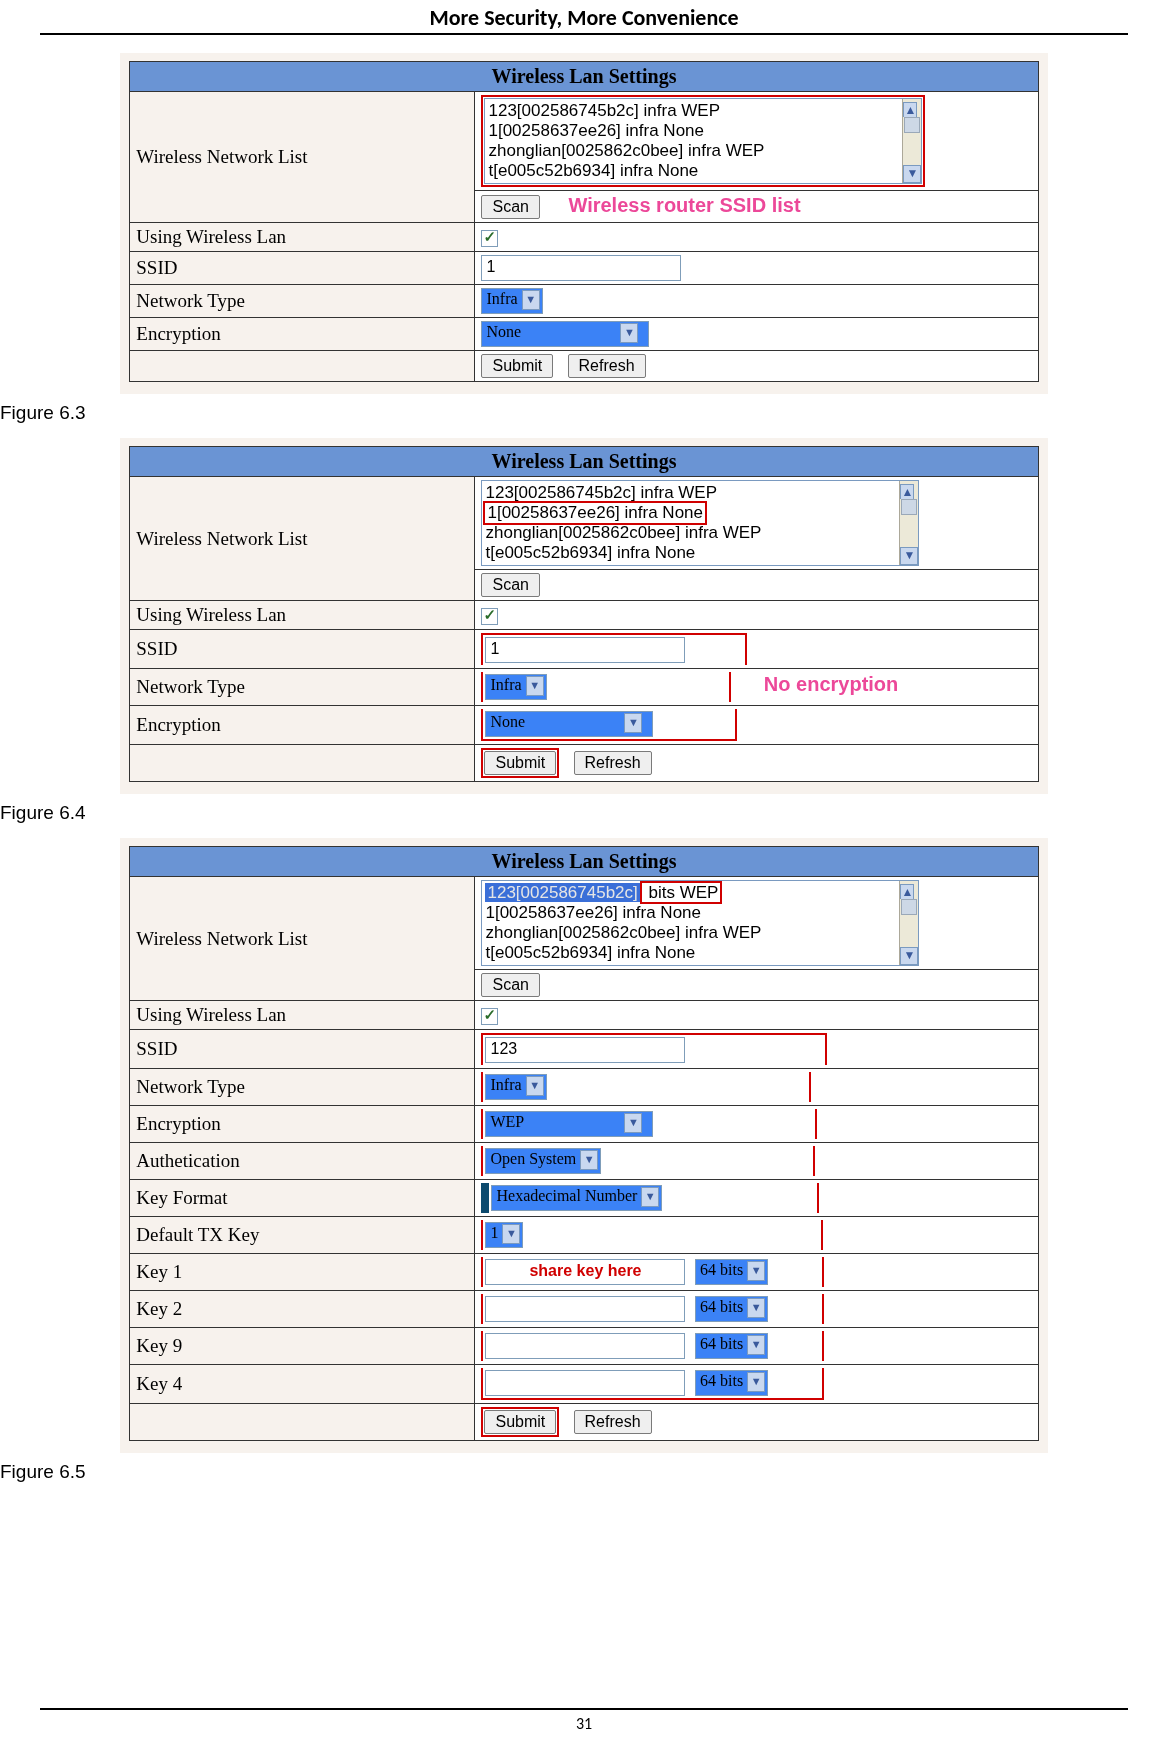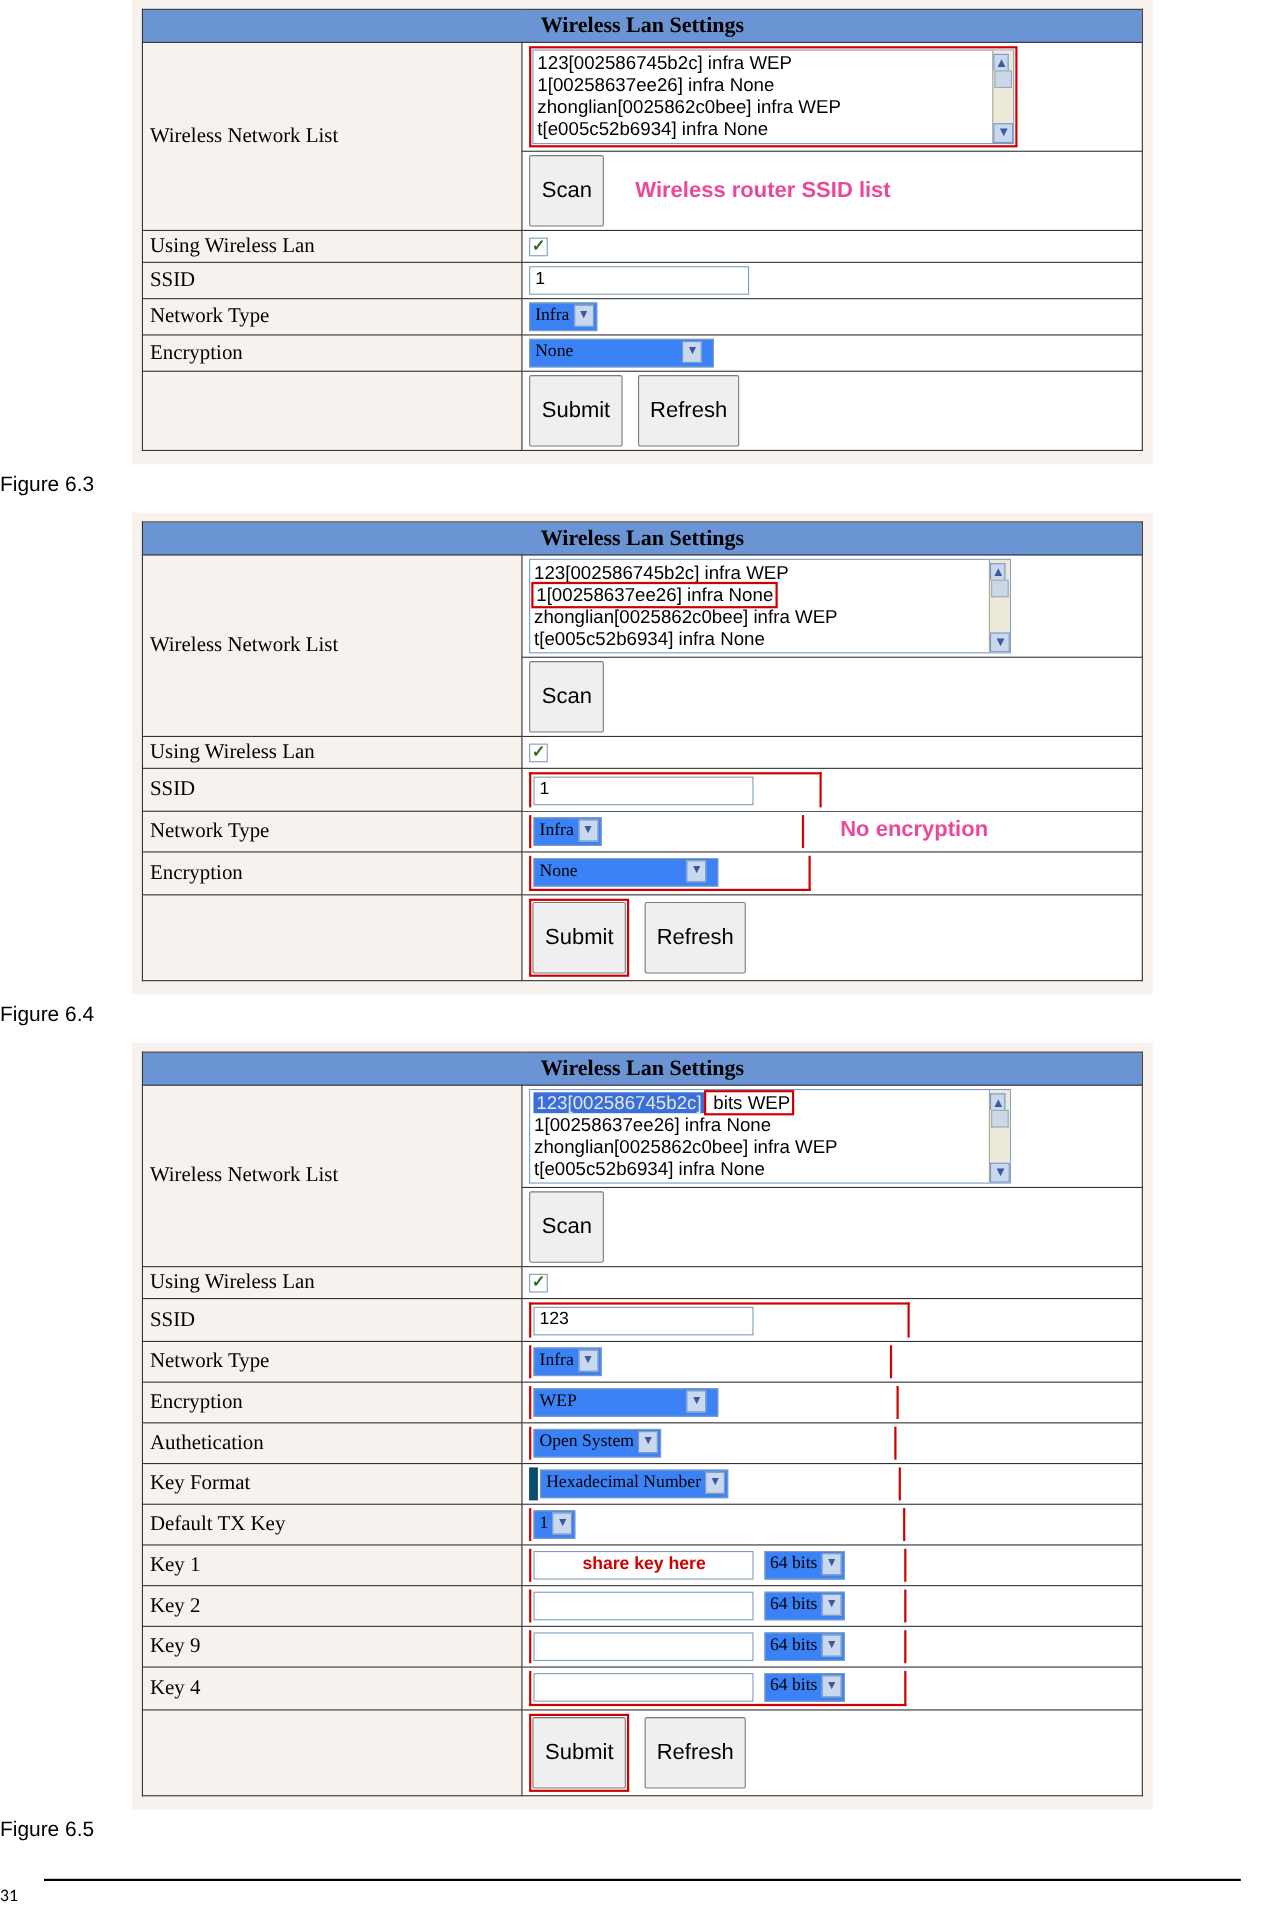--- a/index.html
+++ b/index.html
@@ -1,50 +1,51 @@
 <!DOCTYPE html>
 <html><head>
 <meta charset="utf-8">
 <style>
   html,body{margin:0;padding:0;background:#fff;font-family:"Times New Roman",serif;color:#000;}
   .page{width:1168px;margin:0 auto;min-height:1747px;position:relative;}
   .header-bar{font-family:Calibri,Arial,sans-serif;font-weight:bold;font-size:22px;text-align:center;padding:4px 0 2px;border-bottom:2px solid #000;margin:0 40px 18px;}
   .fig-panel{background:#f7f2ed;margin:0 120px;padding:8px 0 12px;}
   .caption{font-family:Arial,Helvetica,sans-serif;font-size:19px;text-align:left;margin:8px 0 14px;}
-  .pnum{position:absolute;bottom:14px;left:0;width:100%;text-align:left;font-family:Calibri,Arial,sans-serif;font-size:16px;}
+  .pnum{position:absolute;bottom:14px;left:0;width:100%;text-align:center;font-family:Calibri,Arial,sans-serif;font-size:16px;}
   .pnum::before{content:"";display:block;border-top:2px solid #000;margin:0 40px 4px;}
   
   .wls-tbl{width:98%;margin:0 auto;border-collapse:collapse;font-family:"Times New Roman",serif;font-size:19px;}
   .wls-tbl td{border:1px solid #333;padding:3px 6px;vertical-align:middle;background:#f7f2ed;}
   .wls-tbl td.ctrl{background:#fff;}
   .wls-hdr td{background:#6a94d4;color:#000;font-weight:bold;text-align:center;font-size:20px;}
   .lbl{width:38%;}
   
   .listbox{border:1px solid #7a9ac0;background:#fff;font-family:Arial,sans-serif;font-size:17px;line-height:20px;padding:2px 3px;width:430px;display:inline-block;vertical-align:top;position:relative;}
   .listbox .sbar{position:absolute;right:0;top:0;bottom:0;width:18px;background:#ece9d8;border-left:1px solid #aca899;}
   .sbar .arr{height:16px;background:#c9d8ef;border:1px solid #7a9ac0;font-size:12px;text-align:center;line-height:14px;color:#3a5a9c;}
   .sbar .arr.up{border-bottom:none}
   .sbar .arr.dn{position:absolute;bottom:0;left:0;right:0;}
   .sbar .thumb{position:absolute;top:18px;left:1px;right:1px;height:14px;background:#cdd8e6;border:1px solid #9aa8b8;}
   .sel{background:#3a6fd8;color:#e5e5e5;}
   
-  .btn{font-family:Arial,sans-serif;font-size:20px;background:#efefef;border:1px solid #7a7a7a;border-radius:2px;padding:20px 10px;display:inline-block;}
+  .btn{font-family:Arial,sans-serif;font-size:16px;background:#efefef;border:1px solid #7a7a7a;border-radius:2px;padding:2px 10px;display:inline-block;}
   .txt{border:1px solid #7f9db9;background:#fff;font-family:Arial,sans-serif;font-size:16px;padding:2px 4px;display:inline-block;min-width:190px;height:20px;vertical-align:middle;}
   .sel-box{border:1px solid #7f9db9;background:#3b82f6;font-family:Liberation Serif, serif;font-size:16px;padding:1px 2px 1px 4px;display:inline-block;height:22px;vertical-align:middle;white-space:nowrap;}
   .sel-box .dd{display:inline-block;width:16px;height:18px;background:#c9d8ef;border:1px solid #7a9ac0;margin-left:4px;text-align:center;font-size:11px;line-height:16px;color:#3a5a9c;vertical-align:middle;}
   .chk{display:inline-block;width:15px;height:15px;border:1px solid #7f9db9;background:#fff;position:relative;vertical-align:middle;}
   .chk.on::after{content:"✓";position:absolute;top:-3px;left:1px;font-size:15px;color:#2a6c2a;font-weight:bold;}
   
   .rb{border:2px solid #d00000;}
   .red-lbl{color:#ec4899;font-family:Arial,sans-serif;font-size:20px;font-weight:bold;}
 </style>
 </head>
 <body>
 
 <div class="page">
+  <div class="header-bar">More Security, More Convenience</div>
 
   <div class="fig-panel">
     <table class="wls-tbl">
       <tbody>
           <tr class="wls-hdr">
             <td colspan="2">Wireless Lan Settings</td>
           </tr>
       <tr>
         <td class="lbl" rowspan="2">Wireless Network List</td>
         <td class="ctrl">

